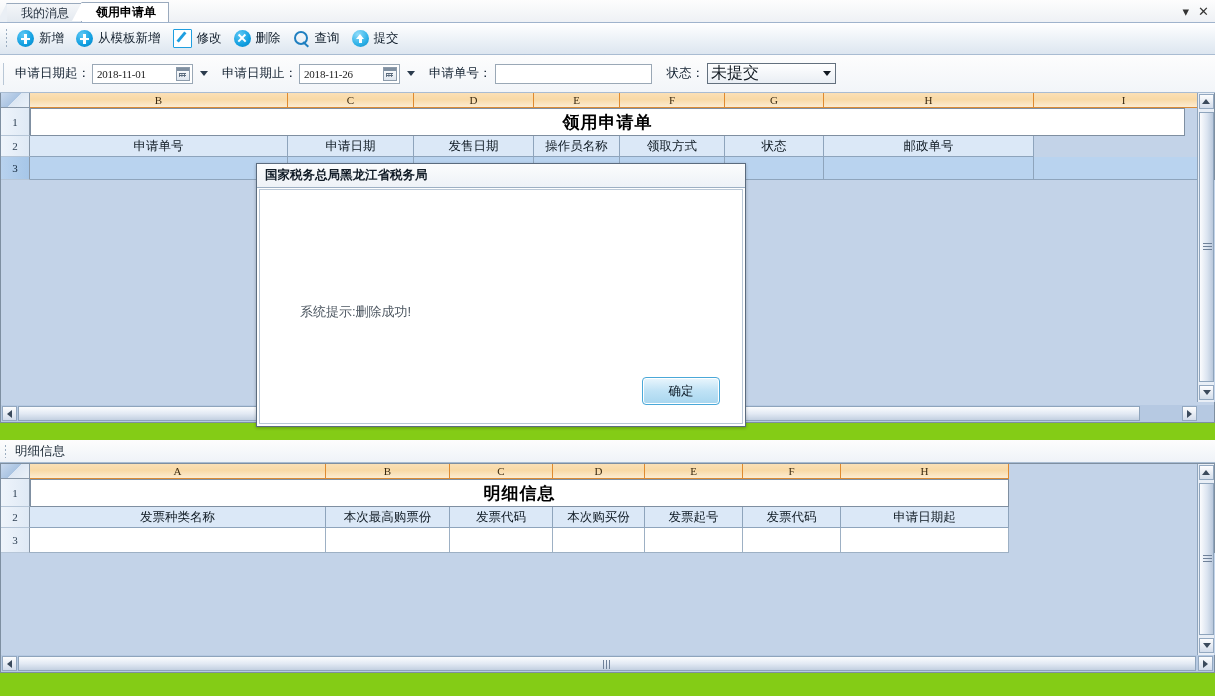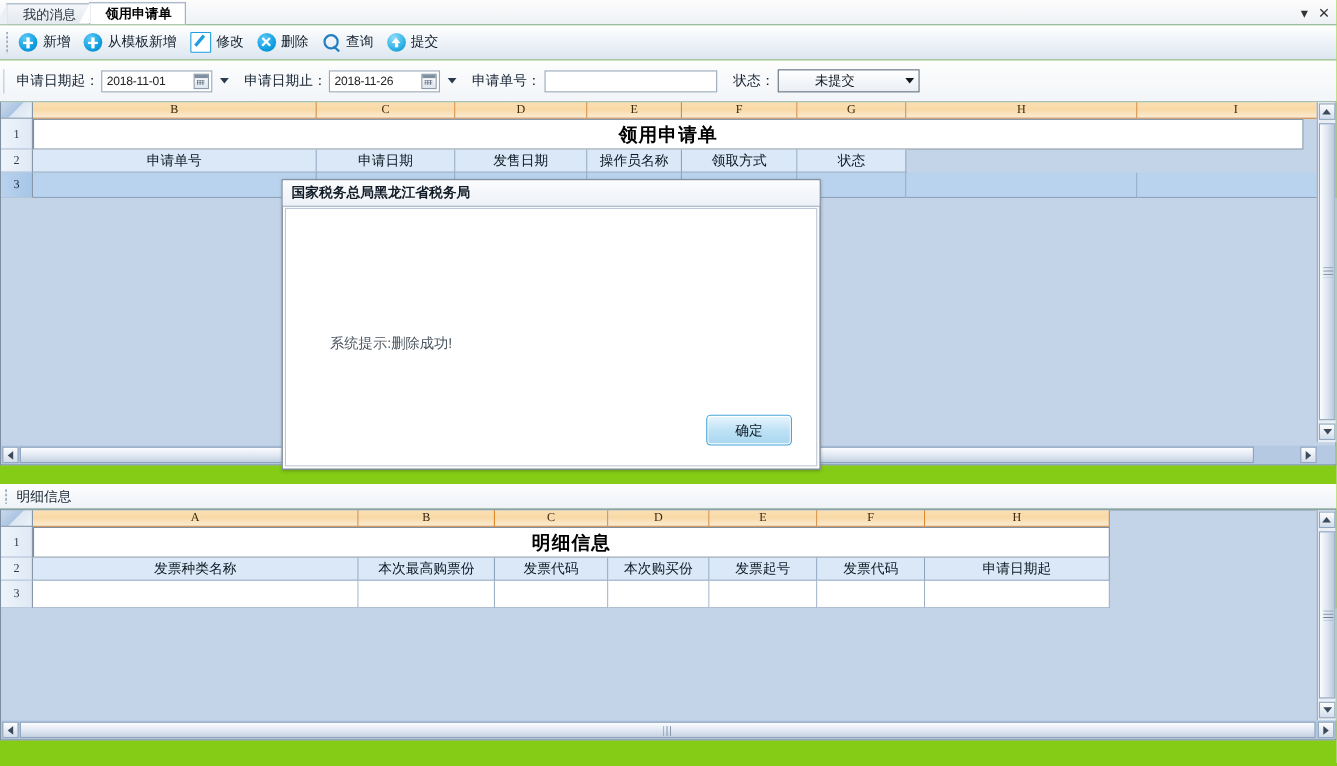--- a/index.html
+++ b/index.html
@@ -68,34 +68,34 @@
   
   .filterbar{position:absolute;left:0;top:55px;width:1215px;height:37px;
     background:linear-gradient(#fdfdfd,#f2f5f9);border-bottom:1px solid #a9bcd2;
     display:flex;align-items:center;}
   .fgrip{width:5px;height:22px;margin-left:3px;margin-right:6px;
     border-left:1px solid #b9c7d6;}
   .flabel{font-size:12.5px;color:#132131;white-space:nowrap;text-align:right;}
   .datefield{display:inline-flex;align-items:center;height:18px;width:95px;
     border:1px solid #9aa8b6;background:#fff;margin:0 4px 0 2px;padding:0 2px;
     justify-content:space-between;}
-  .datefield .val{font-size:11px;color:#222;font-family:Liberation Sans, sans-serif;
+  .datefield .val{font-size:11px;color:#222;font-family:Liberation Serif, serif;
     letter-spacing:-0.2px;padding-left:2px;}
   .calico{width:12px;height:12px;background:linear-gradient(#fff,#dfe6ee);
     border:1px solid #8c9bab;position:relative;flex:0 0 12px;}
   .calico:before{content:"";position:absolute;left:0;top:0;right:0;height:3px;background:#7f8fa0;}
   .calico:after{content:"";position:absolute;left:2px;top:5px;width:7px;height:4px;
     background-image:linear-gradient(#5b6b7d 1px,transparent 1px),linear-gradient(90deg,#5b6b7d 1px,transparent 1px);
     background-size:2.5px 2px;}
   .caret{width:0;height:0;border-left:4px solid transparent;border-right:4px solid transparent;
     border-top:5px solid #2b3b4d;margin-left:3px;}
   .textfield{height:18px;width:155px;border:1px solid #9aa8b6;background:#fff;margin-left:3px;}
   .selectbox{height:19px;width:120px;border:1px solid #63707e;background:linear-gradient(#ffffff,#e9eef4);
     margin-left:3px;display:flex;align-items:center;justify-content:space-between;padding:0 4px 0 3px;}
-  .selectbox .sv{font-size:12px;color:#101820;margin-left:30px;}
+  .selectbox .sv{font-size:16px;color:#101820;}
   .selectbox .caret{border-top-color:#101820;}
 
   
   .mastergrid{position:absolute;left:0;top:93px;width:1215px;height:330px;background:#c3d3e8;}
   .gridframe{position:absolute;left:0;top:0;right:0;bottom:0;border:1px solid #7e8fa1;border-top:none;box-sizing:border-box;}
   .colhdr{position:absolute;left:0;top:0;height:15px;width:1215px;display:flex;}
   .corner{width:29px;height:15px;box-sizing:border-box;
     background:linear-gradient(135deg,#c9d9ee 0%,#aac4e2 48%,#dde7f3 50%,#eaf1f9 100%);
     border-right:1px solid #8897a8;border-bottom:1px solid #8897a8;}
   .ch{height:15px;box-sizing:border-box;text-align:center;line-height:14px;
@@ -280,20 +280,21 @@
       </div>
 
       <div class="grow" style="top:43px;height:21px">
         <div class="rowhdr" style="line-height:21px">2</div>
         <div class="cell hdrcell" style="width:258px">申请单号</div>
         <div class="cell hdrcell" style="width:126px">申请日期</div>
         <div class="cell hdrcell" style="width:120px">发售日期</div>
         <div class="cell hdrcell" style="width:86px">操作员名称</div>
         <div class="cell hdrcell" style="width:105px">领取方式</div>
         <div class="cell hdrcell" style="width:99px">状态</div>
+        <div class="cell hdrcell" style="width:210px">邮政单号</div>
       </div>
 
       <div class="grow" style="top:64px;height:23px">
         <div class="rowhdr sel" style="line-height:23px">3</div>
         <div class="cell selcell" style="width:258px"></div>
         <div class="cell selcell" style="width:126px"></div>
         <div class="cell selcell" style="width:120px"></div>
         <div class="cell selcell" style="width:86px"></div>
         <div class="cell selcell" style="width:105px"></div>
         <div class="cell selcell" style="width:99px"></div>

